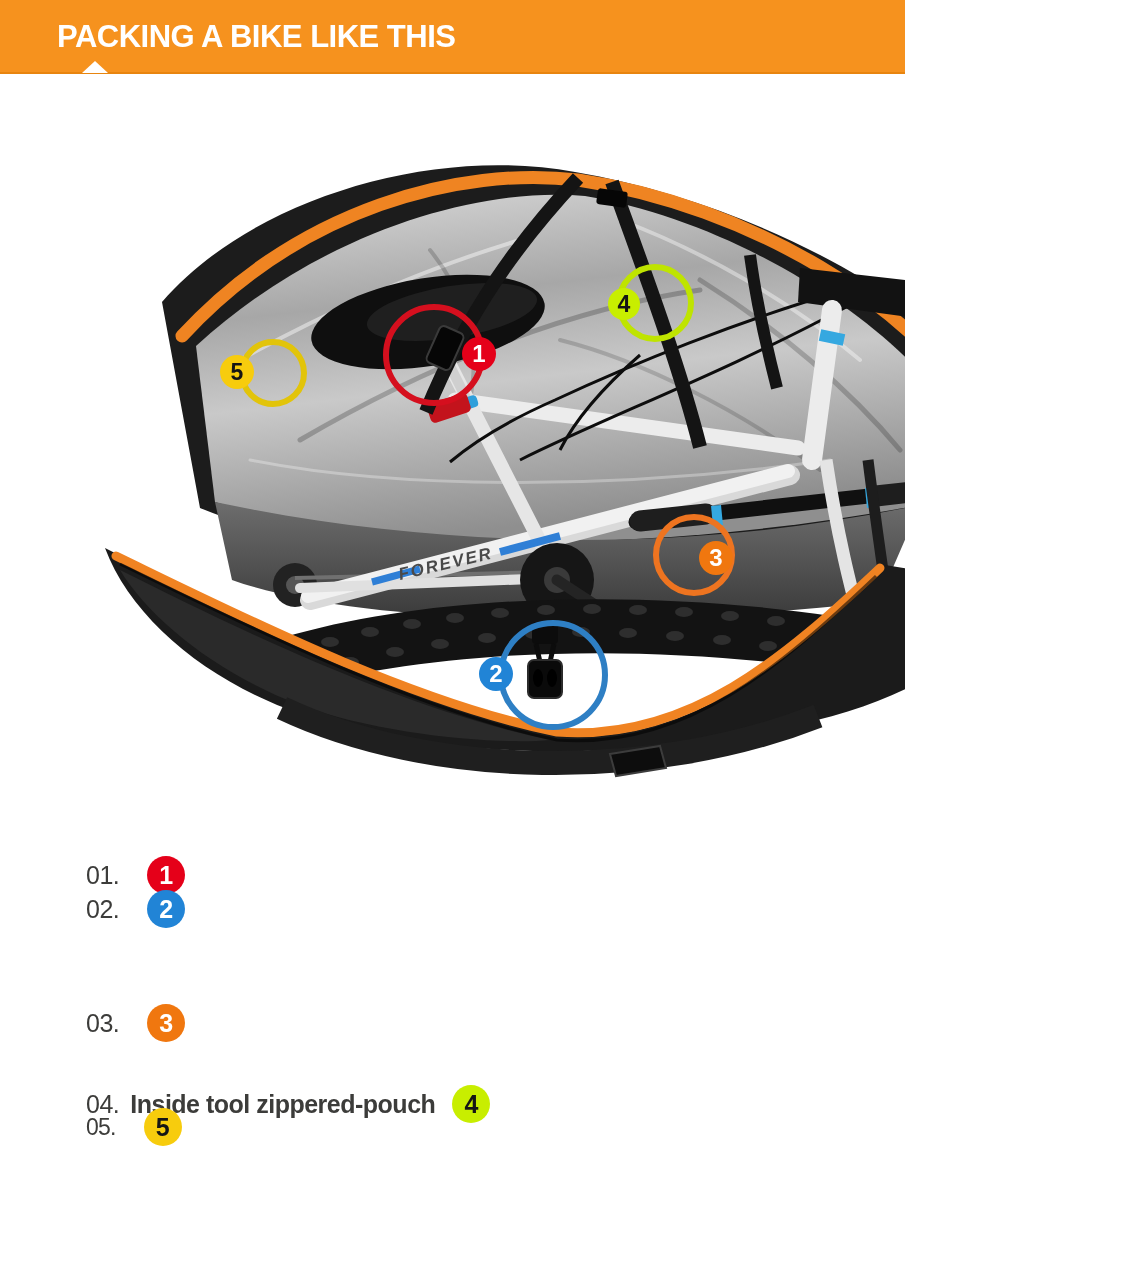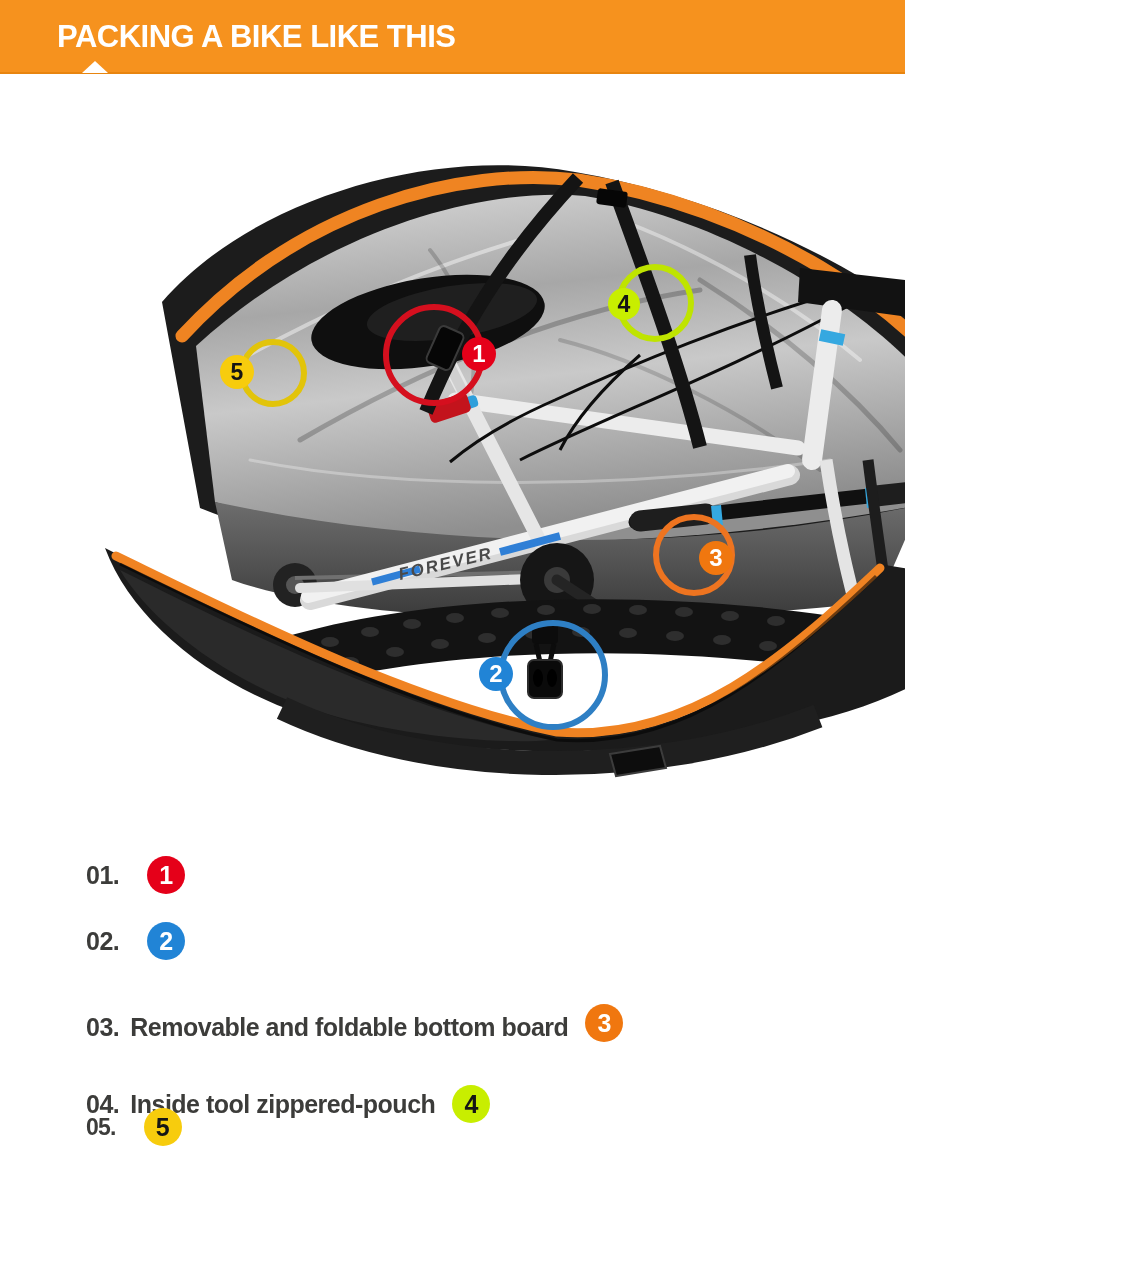--- a/index.html
+++ b/index.html
@@ -12,27 +12,27 @@
                 color:#ffffff;font-size:31px;font-weight:700;letter-spacing:-0.5px;white-space:nowrap;}
   .header-notch{position:absolute;left:82px;top:61px;width:0;height:0;
                 border-left:13px solid transparent;border-right:13px solid transparent;
                 border-bottom:12px solid #ffffff;}
 
   
   .photo-wrap{position:absolute;left:0;top:160px;width:1121px;height:632px;}
 
   
   .feature-row{position:absolute;left:86px;display:flex;align-items:center;white-space:nowrap;}
-  .f-index{font-weight:700;font-size:25px;color:#3c3c3a;letter-spacing:-0.5px;margin-right:11px;}
+  .f-index{font-weight:400;font-size:25px;color:#3c3c3a;letter-spacing:-0.5px;margin-right:11px;}
   .f-text{font-weight:700;font-size:25px;color:#3c3c3a;letter-spacing:-0.5px;}
   .row-5 .f-index,.row-5 .f-text{font-size:23px;letter-spacing:-0.8px;}
   .f-badge{display:inline-flex;align-items:center;justify-content:center;
            width:38px;height:38px;border-radius:50%;margin-left:17px;flex:0 0 auto;}
   .f-num{font-weight:700;font-size:25px;line-height:1;}
-  .row-1{top:856px;} .row-2{top:922px;} .row-3{top:1004px;align-items:flex-end;} .row-4{top:1085px;} .row-5{top:1108px;}
+  .row-1{top:856px;} .row-2{top:890px;} .row-3{top:1004px;} .row-4{top:1085px;} .row-5{top:1108px;}
 </style>
 </head>
 <body>
 
 <div class="page">
 
   <div class="header" style="background: rgb(246, 146, 30);">
     <div class="header-title" style="color: rgb(255, 255, 255);">PACKING A BIKE LIKE THIS</div>
     <div class="header-notch"></div>
   </div>
@@ -211,21 +211,20 @@
       </span>
     </div>
     <div class="feature-row row-2">
       <span class="f-index">02.</span>
       <span class="f-badge" style="background: rgb(33, 132, 214);">
         <span class="f-num" style="color: rgb(255, 255, 255);">2</span>
       </span>
     </div>
     <div class="feature-row row-3">
       <span class="f-index">03.</span>
-      <span class="f-text">Removable and foldable bottom board</span>
       <span class="f-badge" style="background: rgb(240, 119, 15);">
         <span class="f-num" style="color: rgb(255, 255, 255);">3</span>
       </span>
     </div>
     <div class="feature-row row-4">
       <span class="f-index">04.</span>
       <span class="f-text">Inside tool zippered-pouch</span>
       <span class="f-badge" style="background: rgb(200, 238, 0);">
         <span class="f-num" style="color: rgb(21, 21, 21);">4</span>
       </span>

